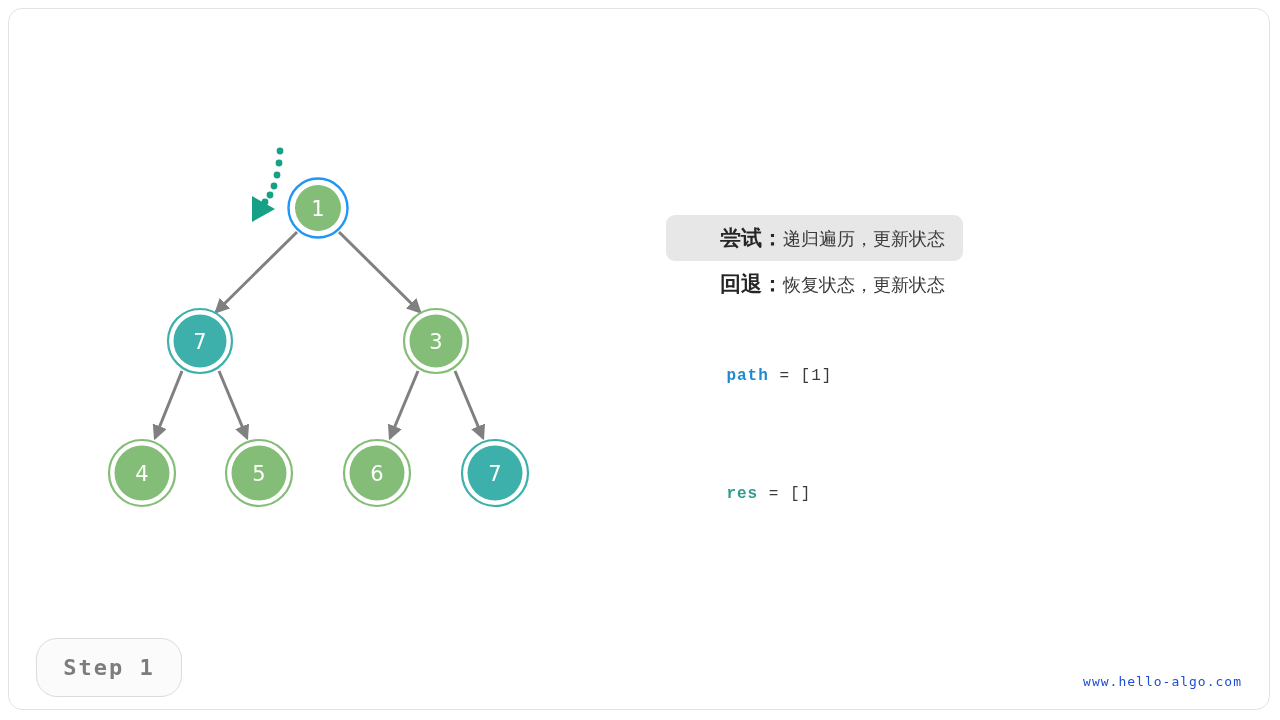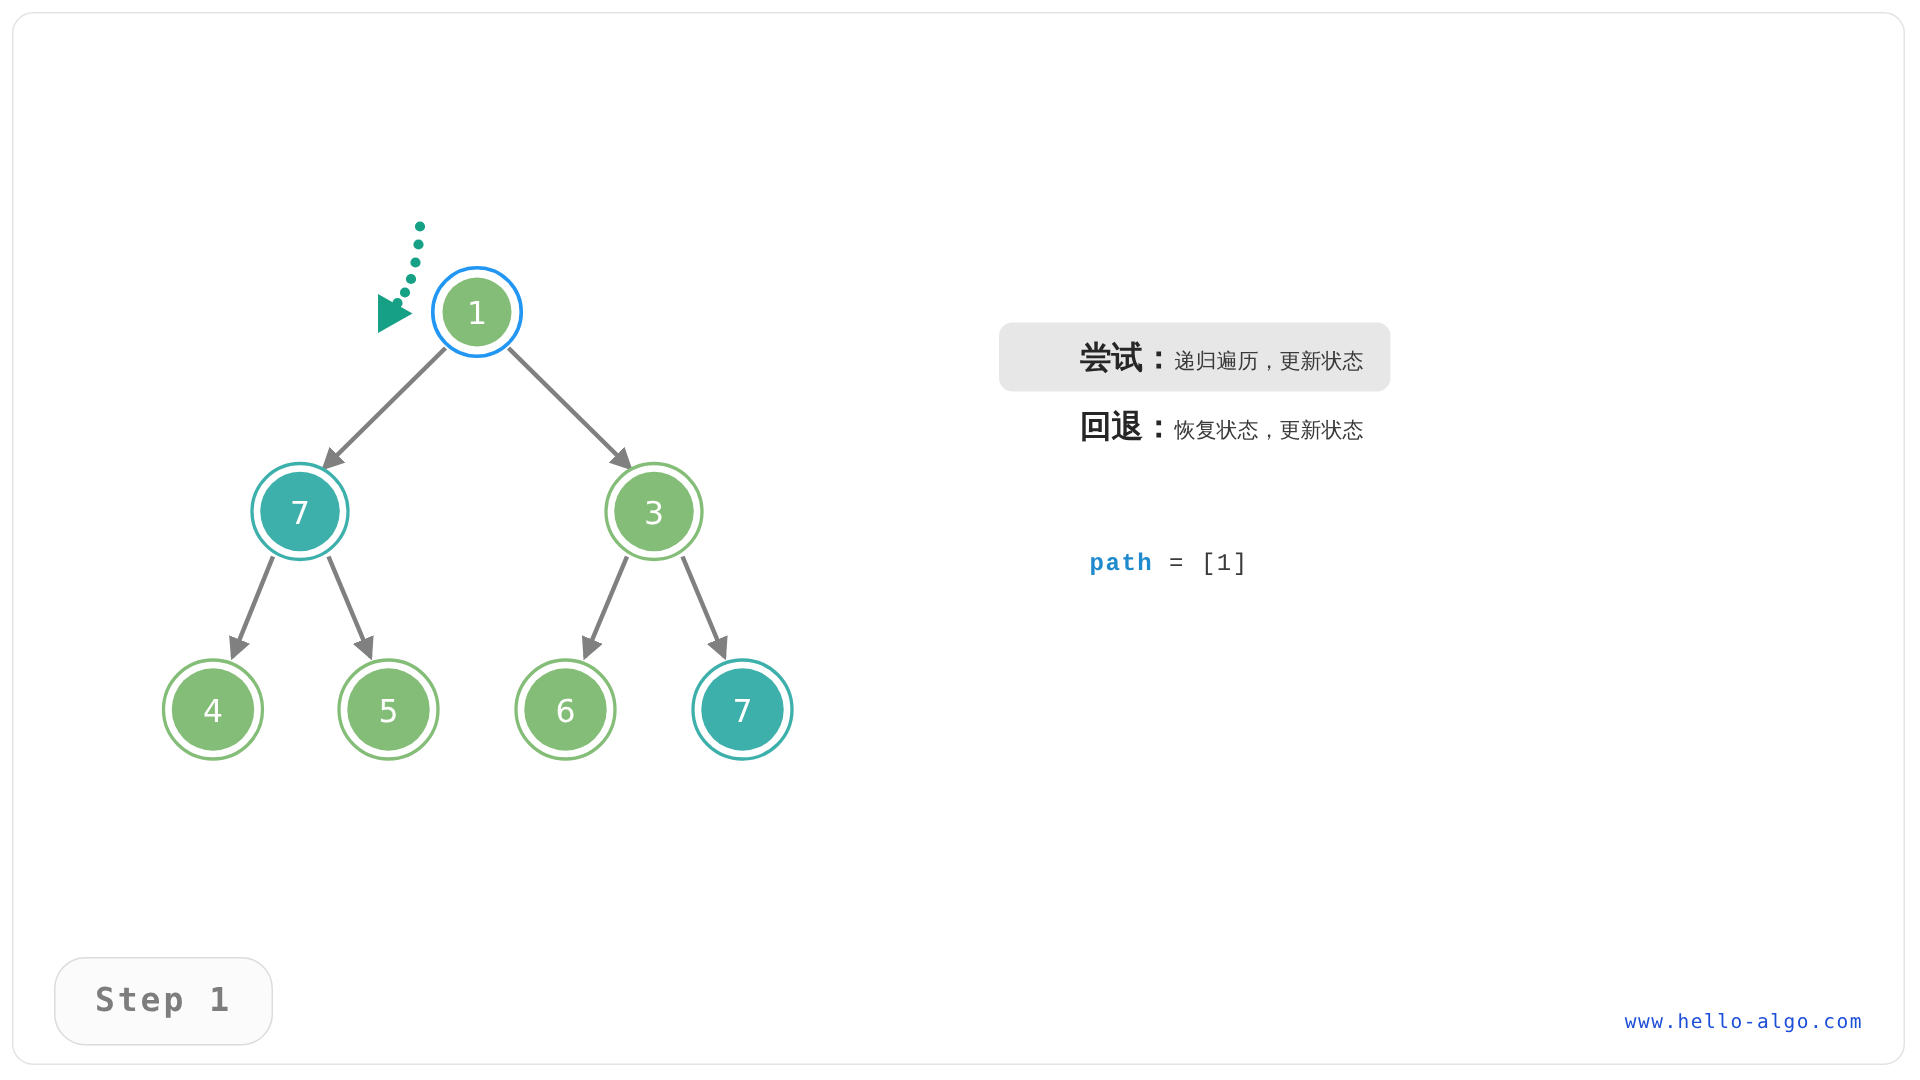--- a/index.html
+++ b/index.html
@@ -58,21 +58,21 @@
   }
   .cn-bold {
     font-family: "DejaVu Sans", "Liberation Sans", sans-serif;
     font-weight: bold;
     font-size: 21px;
     color: #262626;
     margin-left: 36px;
   }
   .cn-normal {
     font-family: "DejaVu Sans", "Liberation Sans", sans-serif;
-    font-size: 14px;
+    font-size: 18px;
     color: #3a3a3a;
   }
   .code-line {
     font-family: Liberation Mono, monospace;
     font-size: 16px;
     letter-spacing: 1px;
     white-space: pre;
   }
   .code-var-blue {
     color: #1f8ace;
@@ -220,17 +220,20 @@
   <div class="info-line">
     <span class="cn-bold">回退：</span><span class="cn-normal">恢复状态，更新状态</span>
   </div>
 
   <div class="info-line code-line">
     <span class="code-var-blue">path</span><span class="code-rest"> = [1]</span>
   </div>
 
   <div class="spacer-line"></div>
 
+  <div class="info-line code-line">
+    <span class="code-var-teal">res</span><span class="code-rest"> = []</span>
+  </div>
 </div>
 
 <div id="step-badge">Step 1</div>
 
 <div id="watermark">www.hello-algo.com</div>
 
 </body></html>

